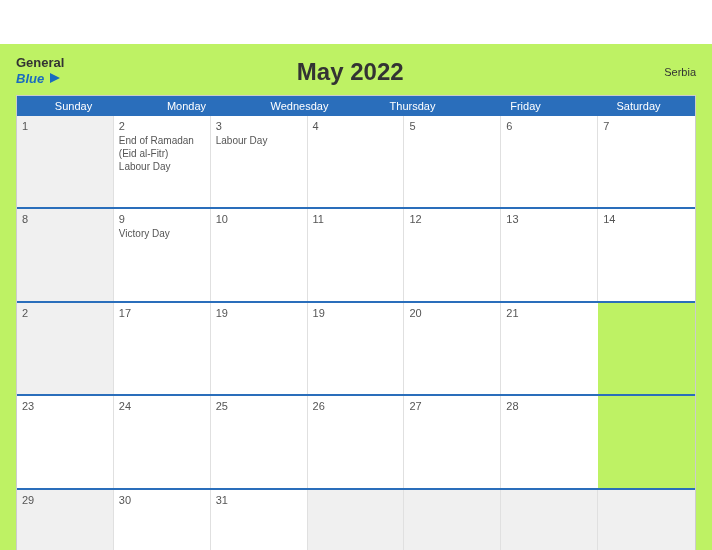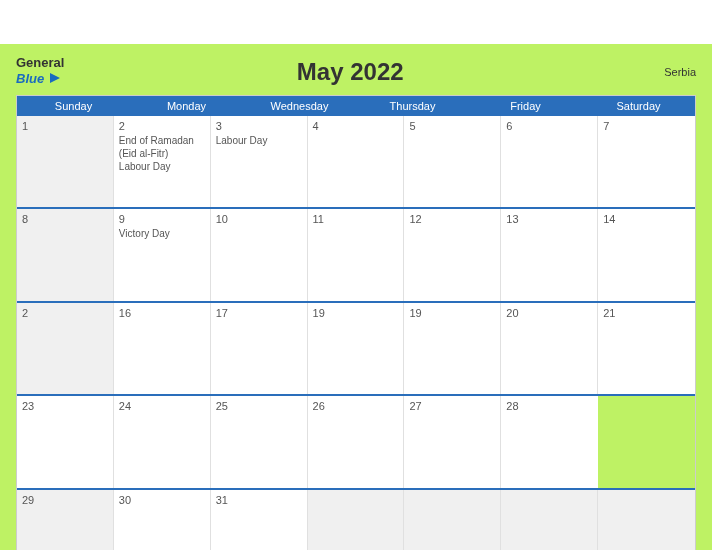--- a/index.html
+++ b/index.html
@@ -194,23 +194,20 @@
           </div>
           <div class="day-cell">
             <span class="day-number">14</span>
           </div>
         </div>
         <div class="week-row">
           <div class="day-cell shaded">
             <span class="day-number">2</span>
           </div>
           <div class="day-cell">
-            <span class="day-number">16</span>
-          </div>
-          <div class="day-cell">
             <span class="day-number">17</span>
           </div>
           <div class="day-cell">
             <span class="day-number">19</span>
           </div>
           <div class="day-cell">
             <span class="day-number">19</span>
           </div>
           <div class="day-cell">
             <span class="day-number">20</span>

